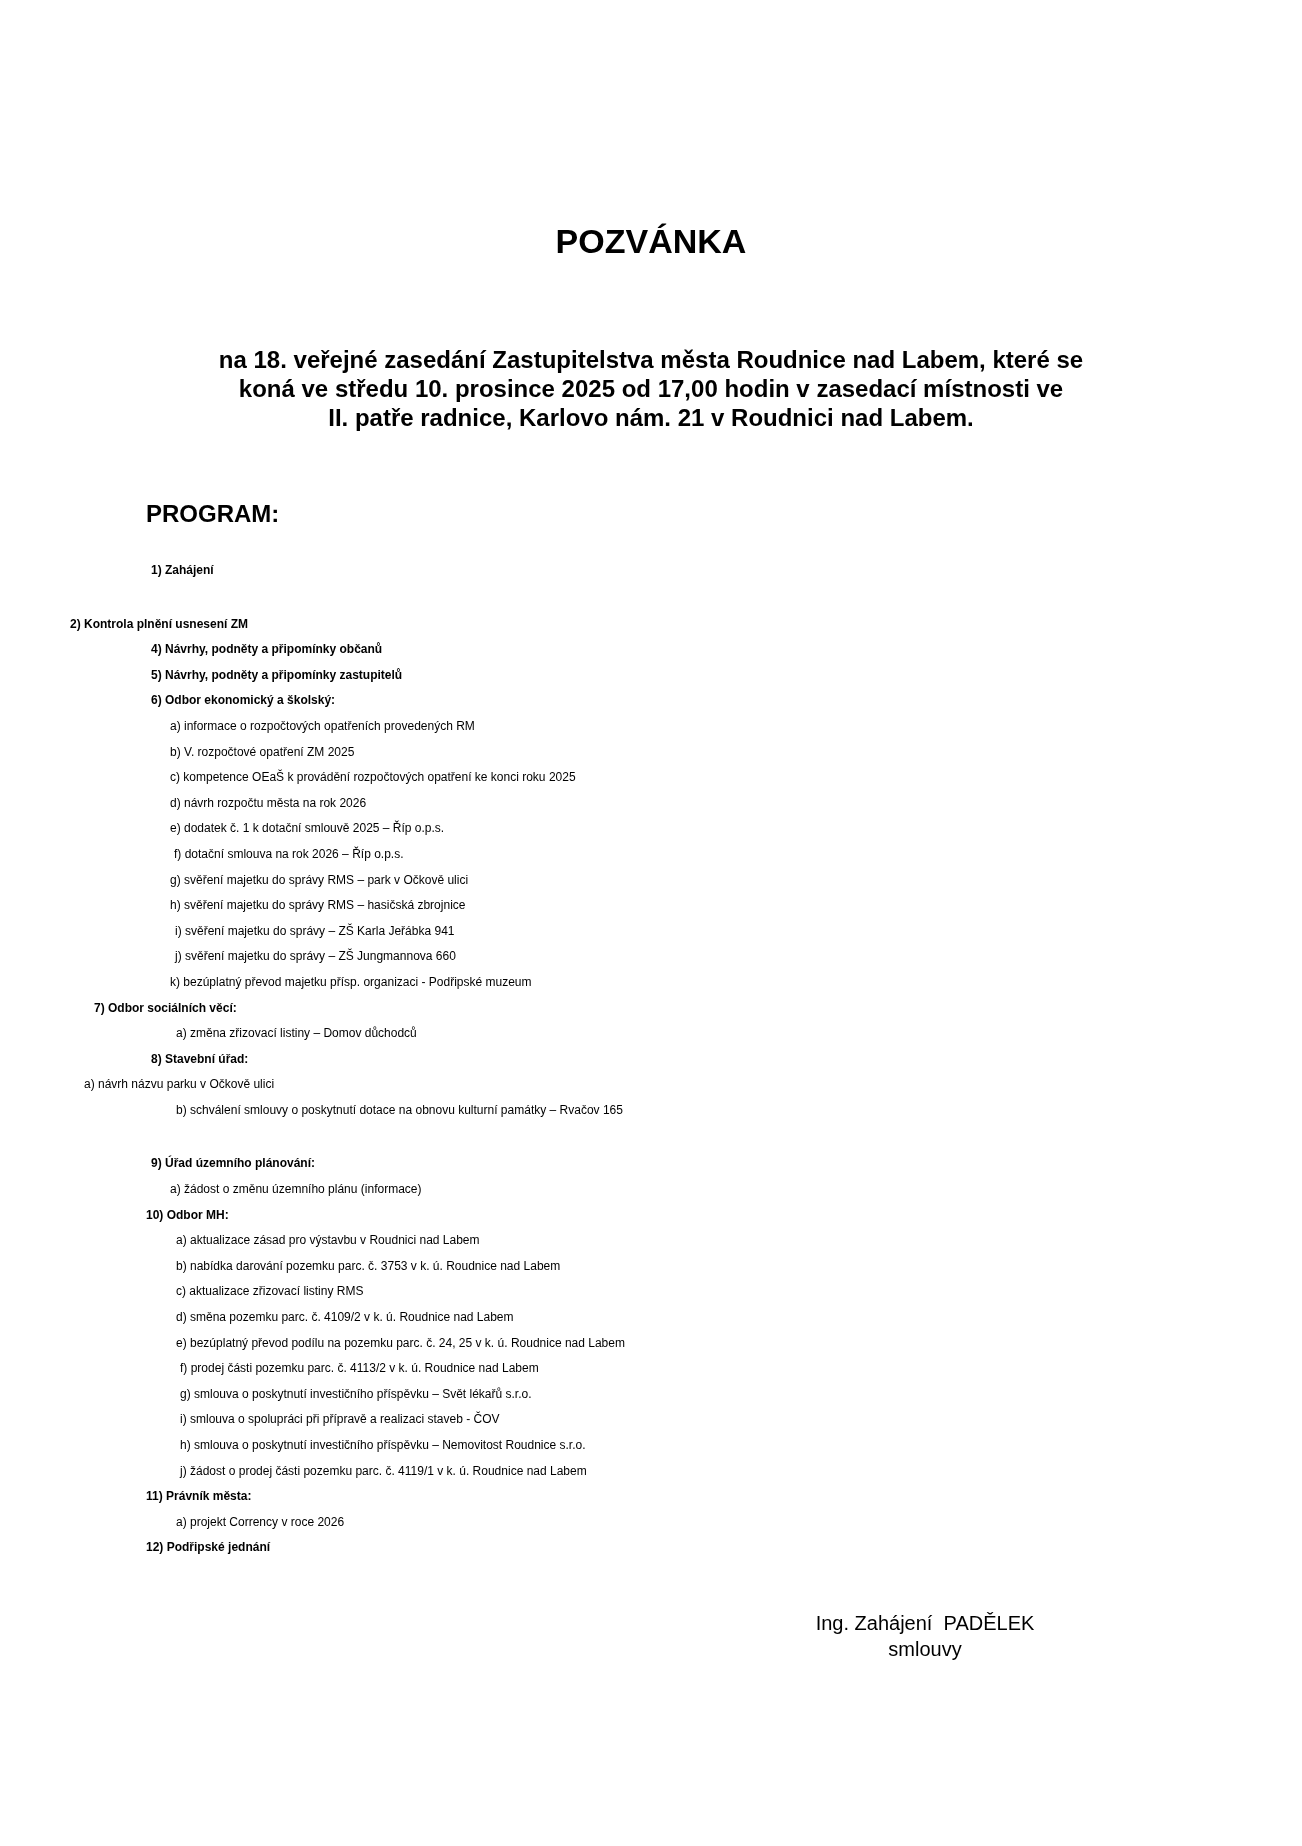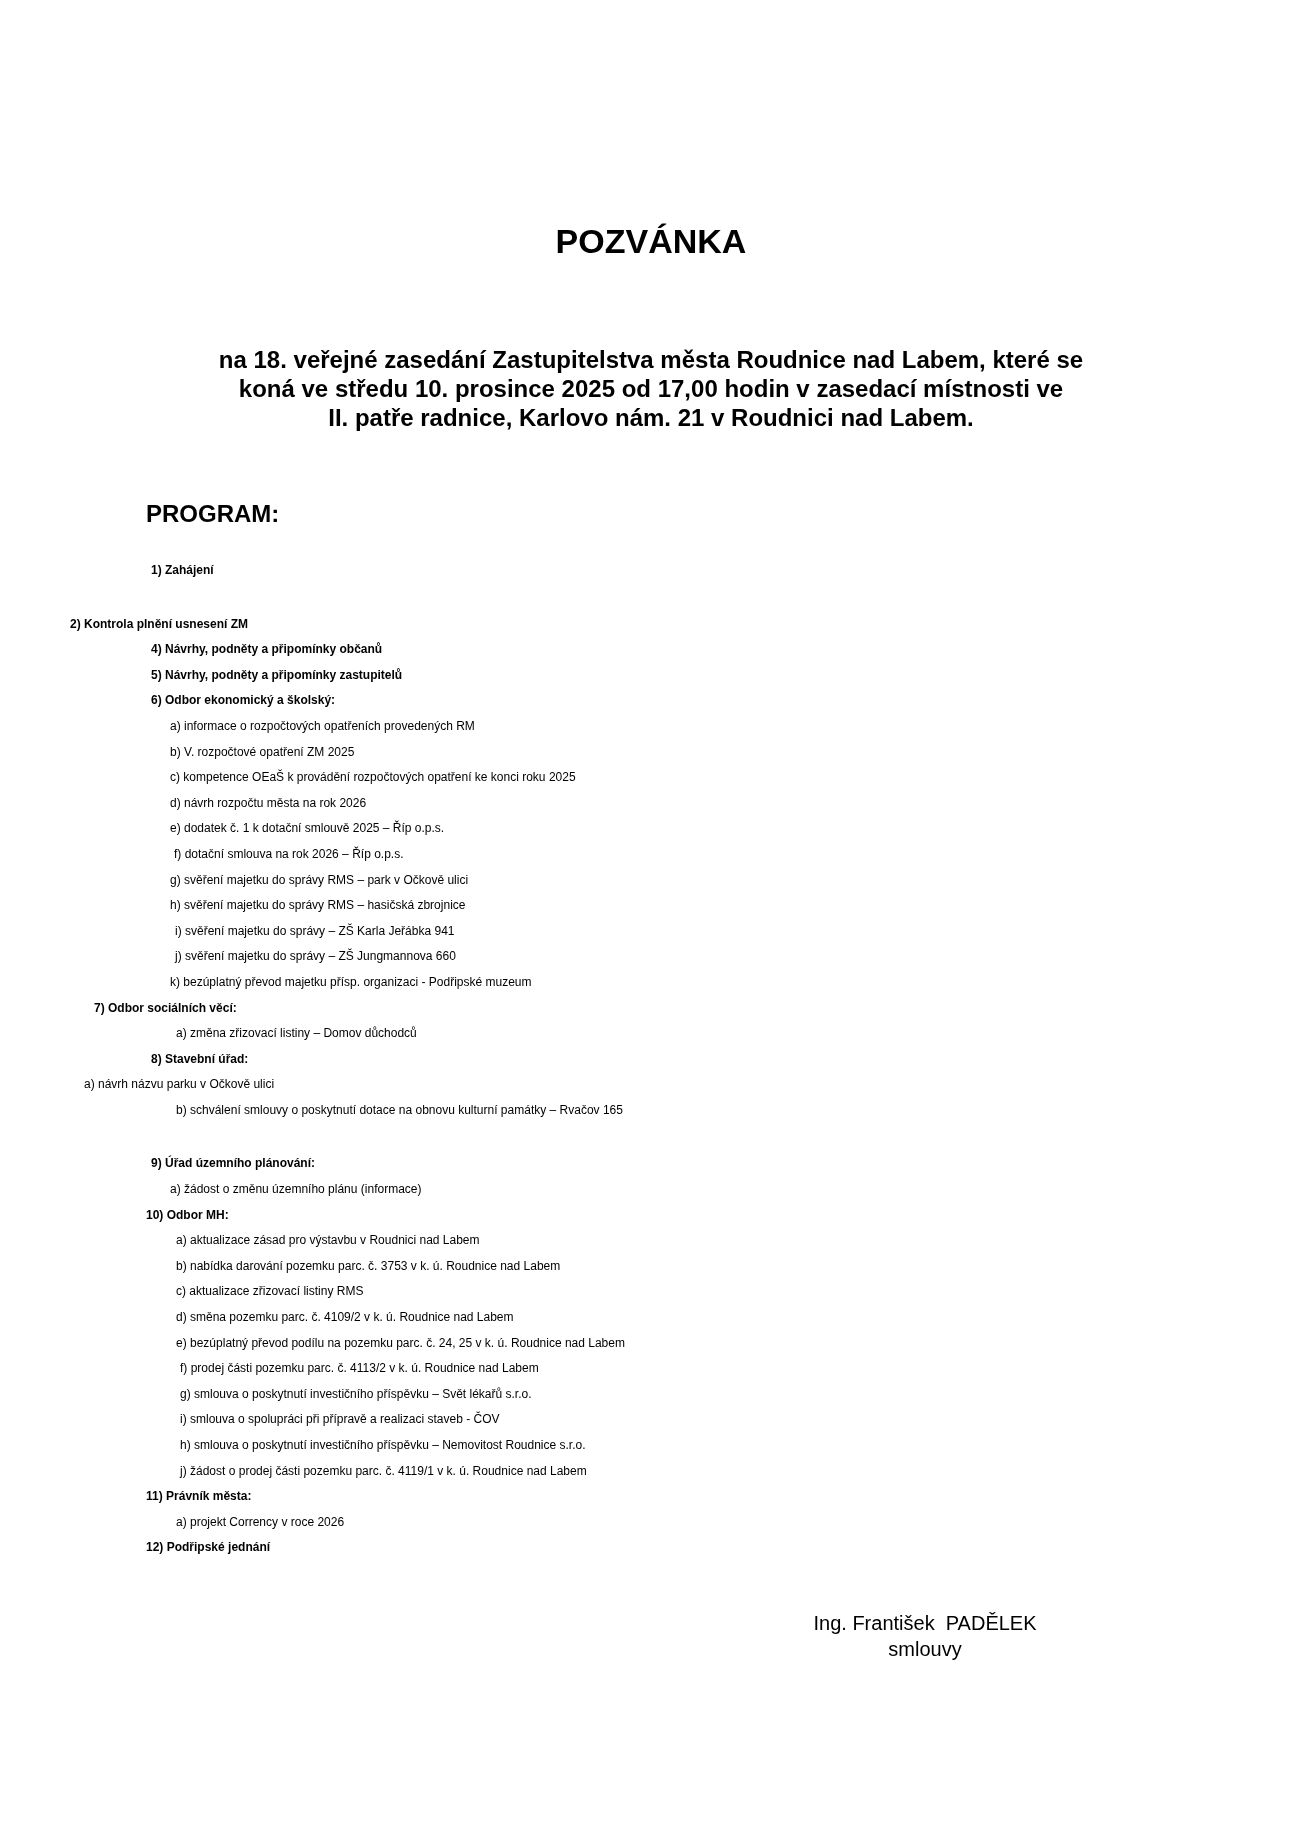--- a/index.html
+++ b/index.html
@@ -81,15 +81,15 @@
     <div class="line sub" style="padding-left: 176px;"><span>g)</span> <span>smlouva o poskytnutí investičního příspěvku – Svět lékařů s.r.o.</span></div>
     <div class="line sub" style="padding-left: 176px;"><span>i)</span> <span>smlouva o spolupráci při přípravě a realizaci staveb - ČOV</span></div>
     <div class="line sub" style="padding-left: 176px;"><span>h)</span> <span>smlouva o poskytnutí investičního příspěvku – Nemovitost Roudnice s.r.o.</span></div>
     <div class="line sub" style="padding-left: 176px;"><span>j)</span> <span>žádost o prodej části pozemku parc. č. 4119/1 v k. ú. Roudnice nad Labem</span></div>
     <div class="line main" style="padding-left: 142px;"><span class="num">11)</span> <span>Právník města:</span></div>
     <div class="line sub" style="padding-left: 172px;"><span>a)</span> <span>projekt Corrency v roce 2026</span></div>
     <div class="line main" style="padding-left: 142px;"><span class="num">12)</span> <span>Podřipské jednání</span></div>
   </div>
 
 <div class="signature">
-  <span style="white-space:pre">Ing. František  PADĚLEK</span>
+  <span style="white-space:pre">Ing. Zahájení  PADĚLEK</span>
   <span>smlouvy</span>
 </div>
 
 </body></html>

